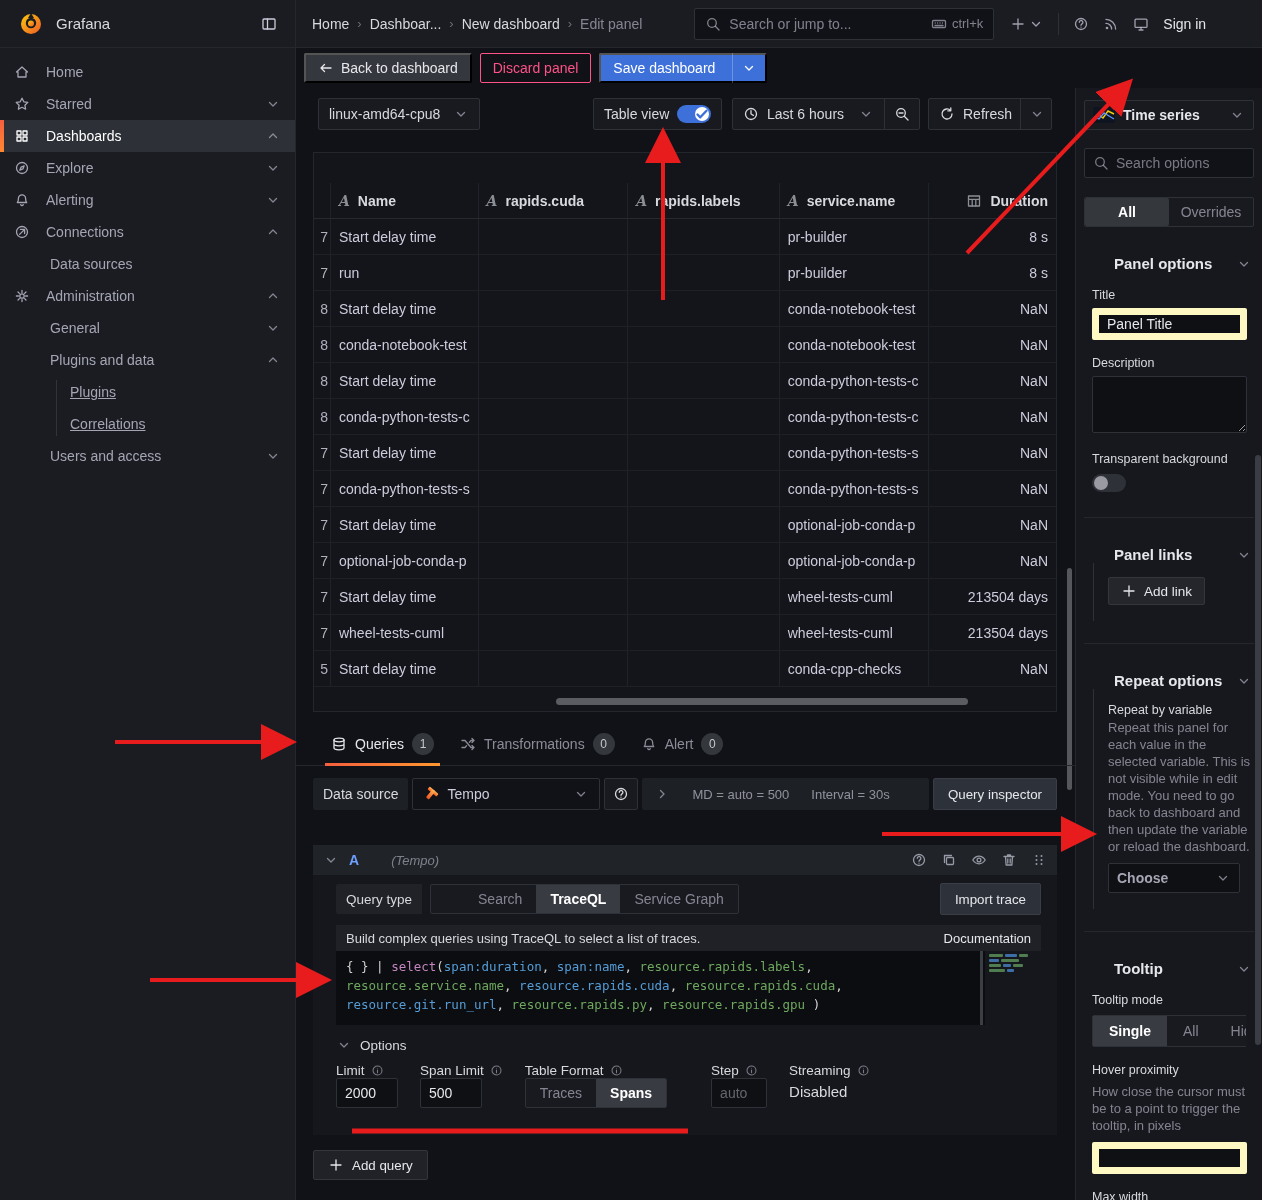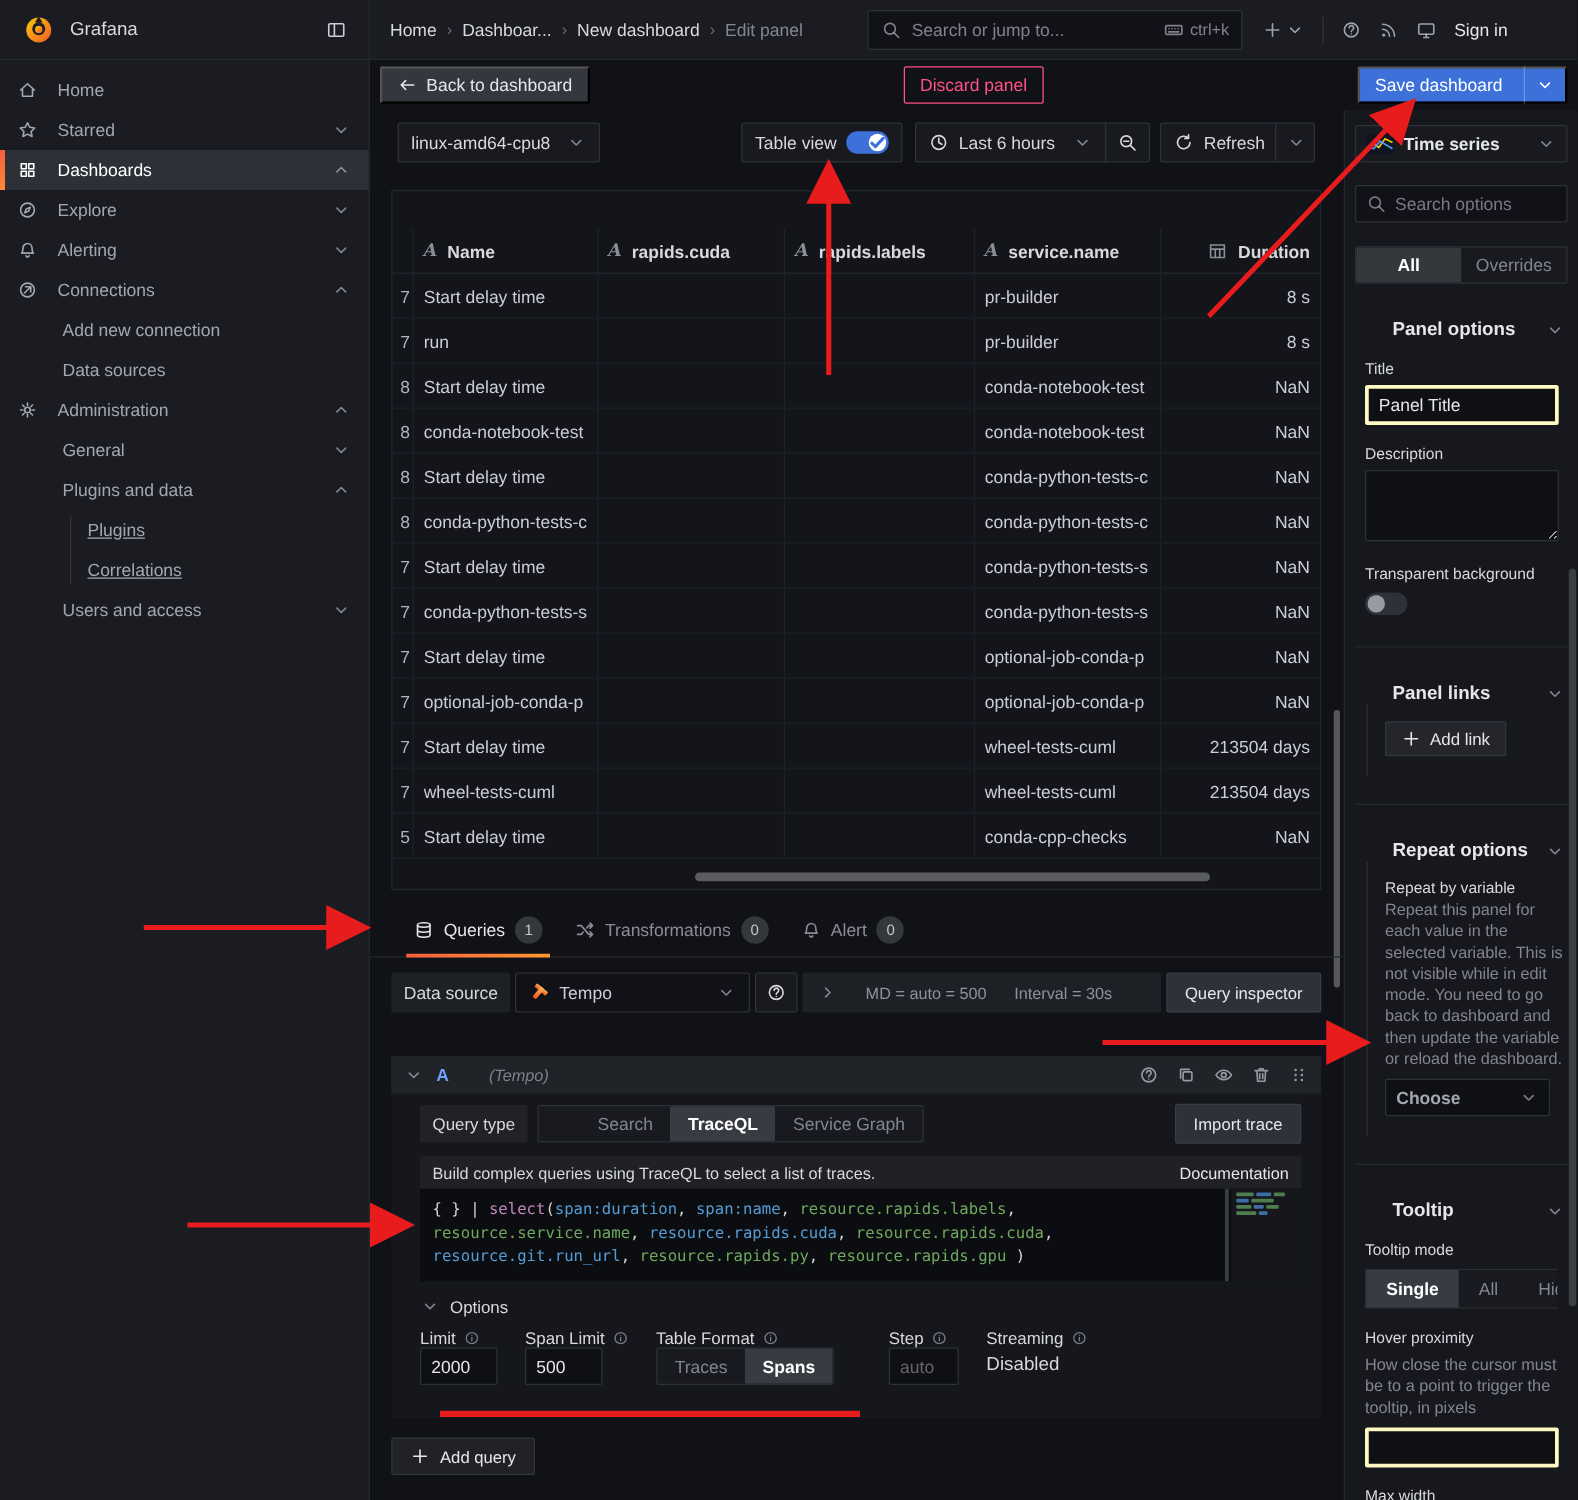--- a/index.html
+++ b/index.html
@@ -27,21 +27,21 @@
   .crumb.cur { color:rgba(204,204,220,.6); }
   .crumb-sep { color:rgba(204,204,220,.45); font-size:13px; }
   .searchbox { flex:1; max-width:300px; margin-left:42px; height:32px; background:#111217; border:1px solid #2e3137; border-radius:2px; display:flex; align-items:center; gap:8px; padding:0 10px; color:rgba(204,204,220,.6); }
   .searchbox .ph { flex:1; font-size:14px; }
   .kbd { display:flex; align-items:center; gap:5px; font-size:13px; }
   .tb-right { display:flex; align-items:center; gap:14px; margin-left:6px; }
   .tb-btn { display:flex; align-items:center; gap:2px; color:rgba(204,204,220,.75); cursor:pointer; }
   .vdiv { width:1px; height:22px; background:#2e3137; }
   .signin { color:#e6e7ec; cursor:pointer; }
   
-  .actionbar { position:absolute; left:296px; top:48px; right:0; height:40px; display:flex; align-items:center; justify-content:space-between; gap:8px; padding:0 8px; }
+  .actionbar { position:absolute; left:296px; top:48px; right:0; height:40px; display:flex; align-items:center; justify-content:flex-start; gap:8px; padding:0 8px; }
   .btn { height:30px; display:flex; align-items:center; gap:7px; padding:0 12px; border-radius:2px; font-size:14px; cursor:pointer; white-space:nowrap; }
   .btn-gray { background:#34373d; color:#e6e7ec; }
   .btn-danger { background:transparent; border:1px solid #ff5286; color:#ff5286; }
   .btn-save { background:#3d71d9; color:#fff; padding-right:0; }
   .btn-save .seg { height:30px; display:flex; align-items:center; padding:0 8px; border-left:1px solid rgba(255,255,255,.25); margin-left:10px; }
   
   .center { position:absolute; left:296px; top:88px; width:779px; bottom:0; }
   .chip { height:32px; display:flex; align-items:center; gap:8px; padding:0 10px; border:1px solid #2e3137; border-radius:2px; background:#181a20; color:#d8d9df; cursor:pointer; white-space:nowrap; }
   .toolbar { position:absolute; top:10px; left:0; right:0; height:32px; }
   .toolbar>* { position:absolute; top:0; }
@@ -110,21 +110,21 @@
   .viz { height:30px; border:1px solid #2e3137; border-radius:2px; background:#181a20; display:flex; align-items:center; gap:8px; padding:0 8px; cursor:pointer; }
   .viz .vlbl { flex:1; font-weight:700; color:#e6e7ec; font-size:14px; }
   .osearch { margin-top:18px; height:30px; border:1px solid #2e3137; border-radius:2px; background:#111217; display:flex; align-items:center; gap:7px; padding:0 8px; color:rgba(204,204,220,.55); }
   .ofilter { margin-top:19px; height:30px; border:1px solid #2e3137; border-radius:2px; display:flex; overflow:hidden; background:#181a20; }
   .ofilter .fopt { flex:1; display:flex; align-items:center; justify-content:center; color:rgba(204,204,220,.6); cursor:pointer; }
   .ofilter .fopt.sel { background:#34373c; color:#fff; font-weight:700; border-radius:2px; }
   .osec-h { display:flex; align-items:center; margin-top:28px; font-size:15px; font-weight:700; color:#e6e7ec; padding:0 2px;margin-left:28px; }
   .osec-h .chev { margin-left:auto; }
   .olabel { font-size:12.5px; color:#d8d9df; margin:16px 8px 6px; font-weight:400; }
   .odesc { font-size:13px; color:rgba(204,204,220,.6); margin:2px 8px 0; line-height:17px; }
-  .oinput { margin:0 8px; height:32px; width:155px; background:#0e1013; border:3px solid #fef9c3; border-radius:2px; color:#e6e7ec; padding:0 8px; font-size:14px; font-family:"Liberation Sans",sans-serif; }
+  .oinput { margin:0 8px; height:32px; width:155px; background:#0e1013; border:7px solid #fef9c3; border-radius:2px; color:#e6e7ec; padding:0 8px; font-size:14px; font-family:"Liberation Sans",sans-serif; }
   .otextarea { margin:0 8px; height:57px; width:155px; background:#0e1013; border:1px solid #2e3137; border-radius:2px; resize:vertical; }
   .odivider { height:1px; background:#25272e; margin:22px 0 0; }
   .indent { border-left:1px solid #2e3137; margin-left:9px; padding:14px 0 16px 14px; }
   .btn-ghost { height:28px; display:inline-flex; align-items:center; gap:7px; padding:0 12px; background:#24262c; border:1px solid #33363d; border-radius:2px; color:#e6e7ec; cursor:pointer; font-size:13.5px; }
   .oselect { height:30px; width:132px; display:flex; align-items:center; background:#0e1013; border:1px solid #2e3137; border-radius:2px; padding:0 8px; color:rgba(204,204,220,.8); cursor:pointer; }
   .oselect .sv { flex:1; font-size:14px; }
   .modewrap { margin:8px 8px 0; overflow:hidden; }
   .modegrp { display:flex; height:32px; width:210px; border:1px solid #2e3137; border-radius:2px; background:#181a20; }
   .modegrp .radio { padding:0 16px; }
   .rsb { position:absolute; right:1px; top:367px; width:6px; height:590px; background:#3a3d43; border-radius:3px; }
@@ -322,23 +322,20 @@
         </svg>
     </div>
     <div class="nav-item">
       <svg class="ic">
           <use href="#i-conn"></use>
         </svg>
       <span class="lbl">Connections</span>
       <svg class="ic chev" width="14" height="14">
           <use href="#i-chevu"></use>
         </svg>
-    </div>
-    <div class="nav-item lv1">
-      <span class="lbl">Add new connection</span>
     </div>
     <div class="nav-item lv1">
       <span class="lbl">Data sources</span>
     </div>
     <div class="nav-item">
       <svg class="ic">
           <use href="#i-gear"></use>
         </svg>
       <span class="lbl">Administration</span>
       <svg class="ic chev" width="14" height="14">

